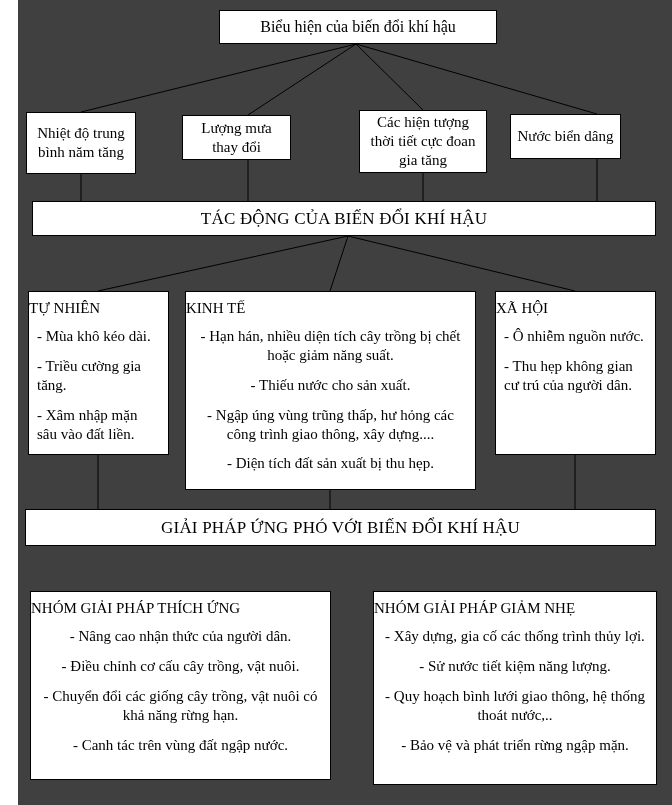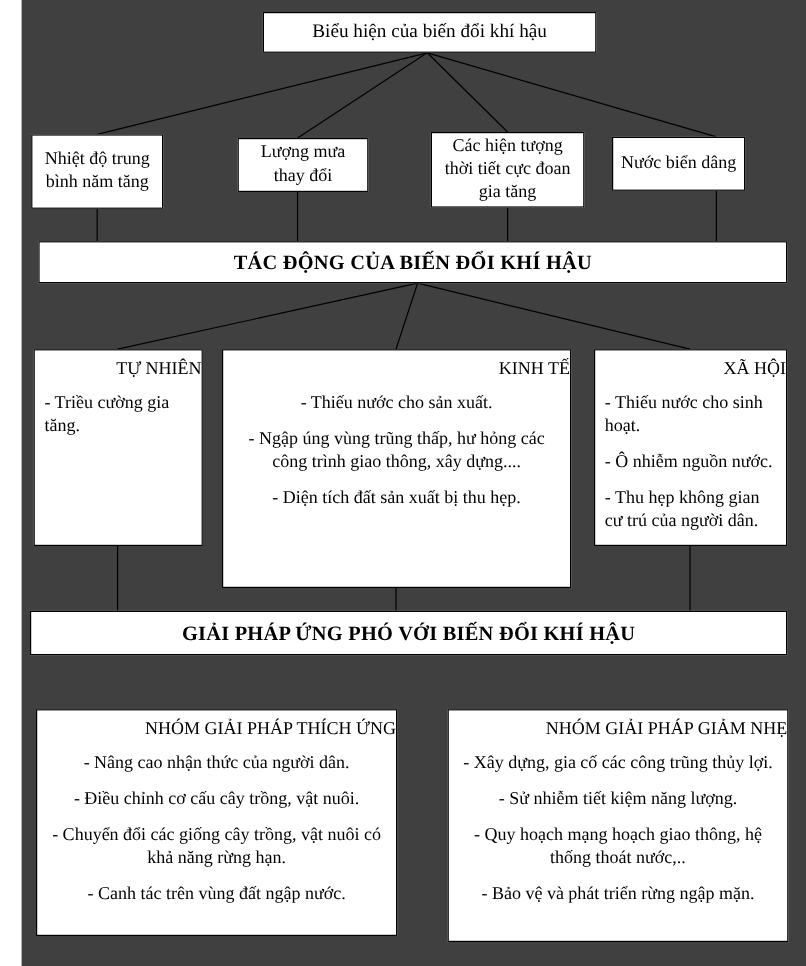--- a/index.html
+++ b/index.html
@@ -29,27 +29,27 @@
     align-items: center;
     justify-content: center;
     text-align: center;
   }
   .node {
     font-size: 15px;
     line-height: 1.28;
     padding: 2px 4px;
   }
   .wide-header {
-    font-weight: bold;
+    font-weight: normal;
     font-size: 17px;
     letter-spacing: 0.2px;
   }
   .root-title { font-size: 16px; }
   .section-title {
-    text-align: right;
+    text-align: left;
     font-size: 15px;
     padding-top: 8px;
   }
   .items {
     padding: 10px 8px 6px 8px;
     font-size: 15px;
     line-height: 1.26;
   }
   .items .item { margin-bottom: 11px; }
   .items .item:last-child { margin-bottom: 0; }
@@ -82,54 +82,56 @@
     <line x1="557" y1="455" x2="557" y2="509" stroke="#000" stroke-width="1"></line>
   </svg>
 
   <div class="box centered root-title" style="left:201px; top:10px; width:278px; height:34px;">
     <span>Biểu hiện của biến đổi khí hậu</span>
   </div>
 
   <div class="box centered node" style="left:8px; top:112px; width:110px; height:62px;">
     <span>Nhiệt độ trung bình năm tăng</span>
   </div>
-  <div class="box centered node" style="left:180px; top:115px; width:109px; height:45px;">
+  <div class="box centered node" style="left:164px; top:115px; width:109px; height:45px;align-items:flex-end;">
     <span>Lượng mưa thay đổi</span>
   </div>
   <div class="box centered node" style="left:341px; top:110px; width:128px; height:63px;">
     <span>Các hiện tượng thời tiết cực đoan gia tăng</span>
   </div>
   <div class="box centered node" style="left:492px; top:114px; width:111px; height:45px;">
     <span>Nước biển dâng</span>
   </div>
 
   <div class="box centered wide-header" style="left:14px; top:201px; width:624px; height:35px;">
     <span>TÁC ĐỘNG CỦA BIẾN ĐỔI KHÍ HẬU</span>
   </div>
 
   <div class="box" style="left:10px; top:291px; width:141px; height:164px;">
     <div class="section-title">TỰ NHIÊN</div>
     <div class="items align-left">
+      <div class="item">- Mùa khô kéo dài.</div>
       <div class="item">- Triều cường gia tăng.</div>
+      <div class="item">- Xâm nhập mặn sâu vào đất liền.</div>
     </div>
   </div>
 
   <div class="box" style="left:167px; top:291px; width:291px; height:199px;">
     <div class="section-title">KINH TẾ</div>
     <div class="items align-center">
+      <div class="item">- Hạn hán, nhiều diện tích cây trồng bị chết hoặc giảm năng suất.</div>
       <div class="item">- Thiếu nước cho sản xuất.</div>
       <div class="item">- Ngập úng vùng trũng thấp, hư hỏng các công trình giao thông, xây dựng....</div>
       <div class="item">- Diện tích đất sản xuất bị thu hẹp.</div>
     </div>
   </div>
 
   <div class="box" style="left:477px; top:291px; width:161px; height:164px;">
     <div class="section-title">XÃ HỘI</div>
     <div class="items align-left">
-      <div class="item">- Thiếu nước cho sinh hoạt.</div>
       <div class="item">- Ô nhiễm nguồn nước.</div>
       <div class="item">- Thu hẹp không gian cư trú của người dân.</div>
     </div>
   </div>
 
   <div class="box centered wide-header" style="left:7px; top:509px; width:631px; height:37px;">
     <span>GIẢI PHÁP ỨNG PHÓ VỚI BIẾN ĐỔI KHÍ HẬU</span>
   </div>
 
   <div class="box" style="left:12px; top:591px; width:301px; height:189px;">
@@ -138,20 +140,20 @@
       <div class="item">- Nâng cao nhận thức của người dân.</div>
       <div class="item">- Điều chỉnh cơ cấu cây trồng, vật nuôi.</div>
       <div class="item">- Chuyển đổi các giống cây trồng, vật nuôi có khả năng rừng hạn.</div>
       <div class="item">- Canh tác trên vùng đất ngập nước.</div>
     </div>
   </div>
 
   <div class="box" style="left:355px; top:591px; width:284px; height:194px;">
     <div class="section-title">NHÓM GIẢI PHÁP GIẢM NHẸ</div>
     <div class="items align-center">
-      <div class="item">- Xây dựng, gia cố các công trũng thủy lợi.</div>
-      <div class="item">- Sử nhiễm tiết kiệm năng lượng.</div>
-      <div class="item">- Quy hoạch mạng hoạch giao thông, hệ thống thoát nước,..</div>
+      <div class="item">- Xây dựng, gia cố các thống trình thủy lợi.</div>
+      <div class="item">- Sử nước tiết kiệm năng lượng.</div>
+      <div class="item">- Quy hoạch bình lưới giao thông, hệ thống thoát nước,..</div>
       <div class="item">- Bảo vệ và phát triển rừng ngập mặn.</div>
     </div>
   </div>
 
 </div>
 
 </body></html>

